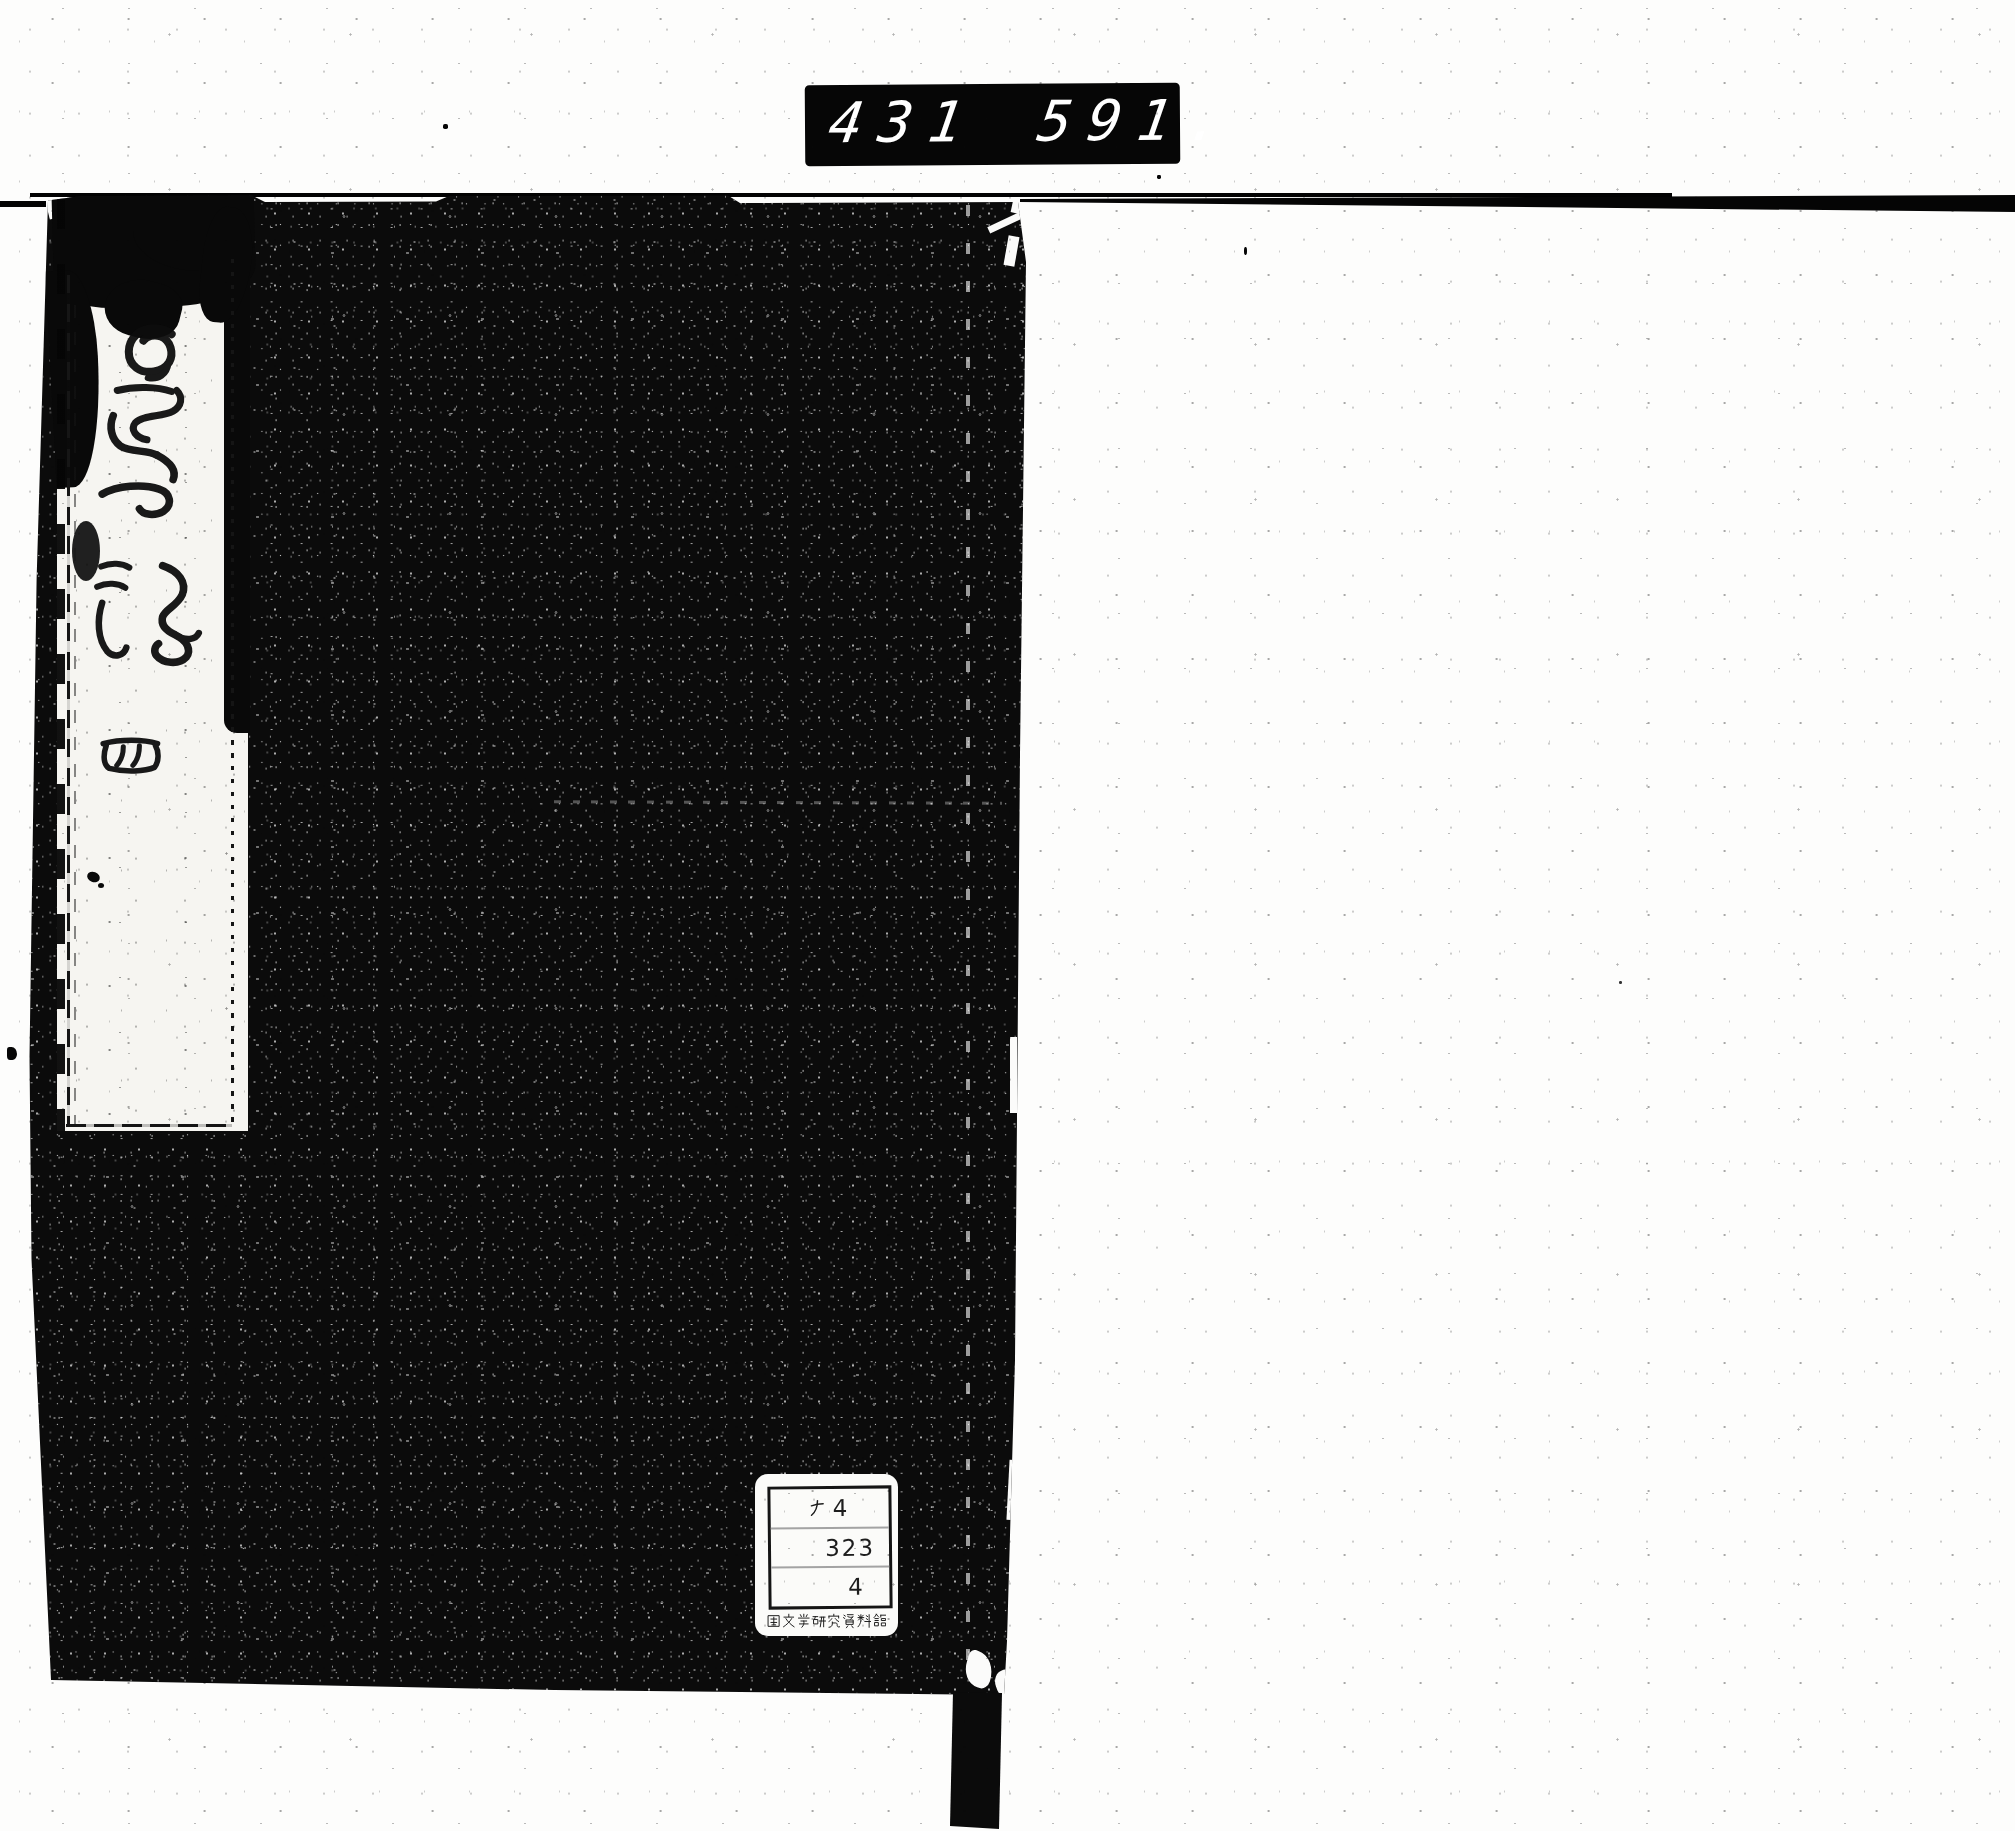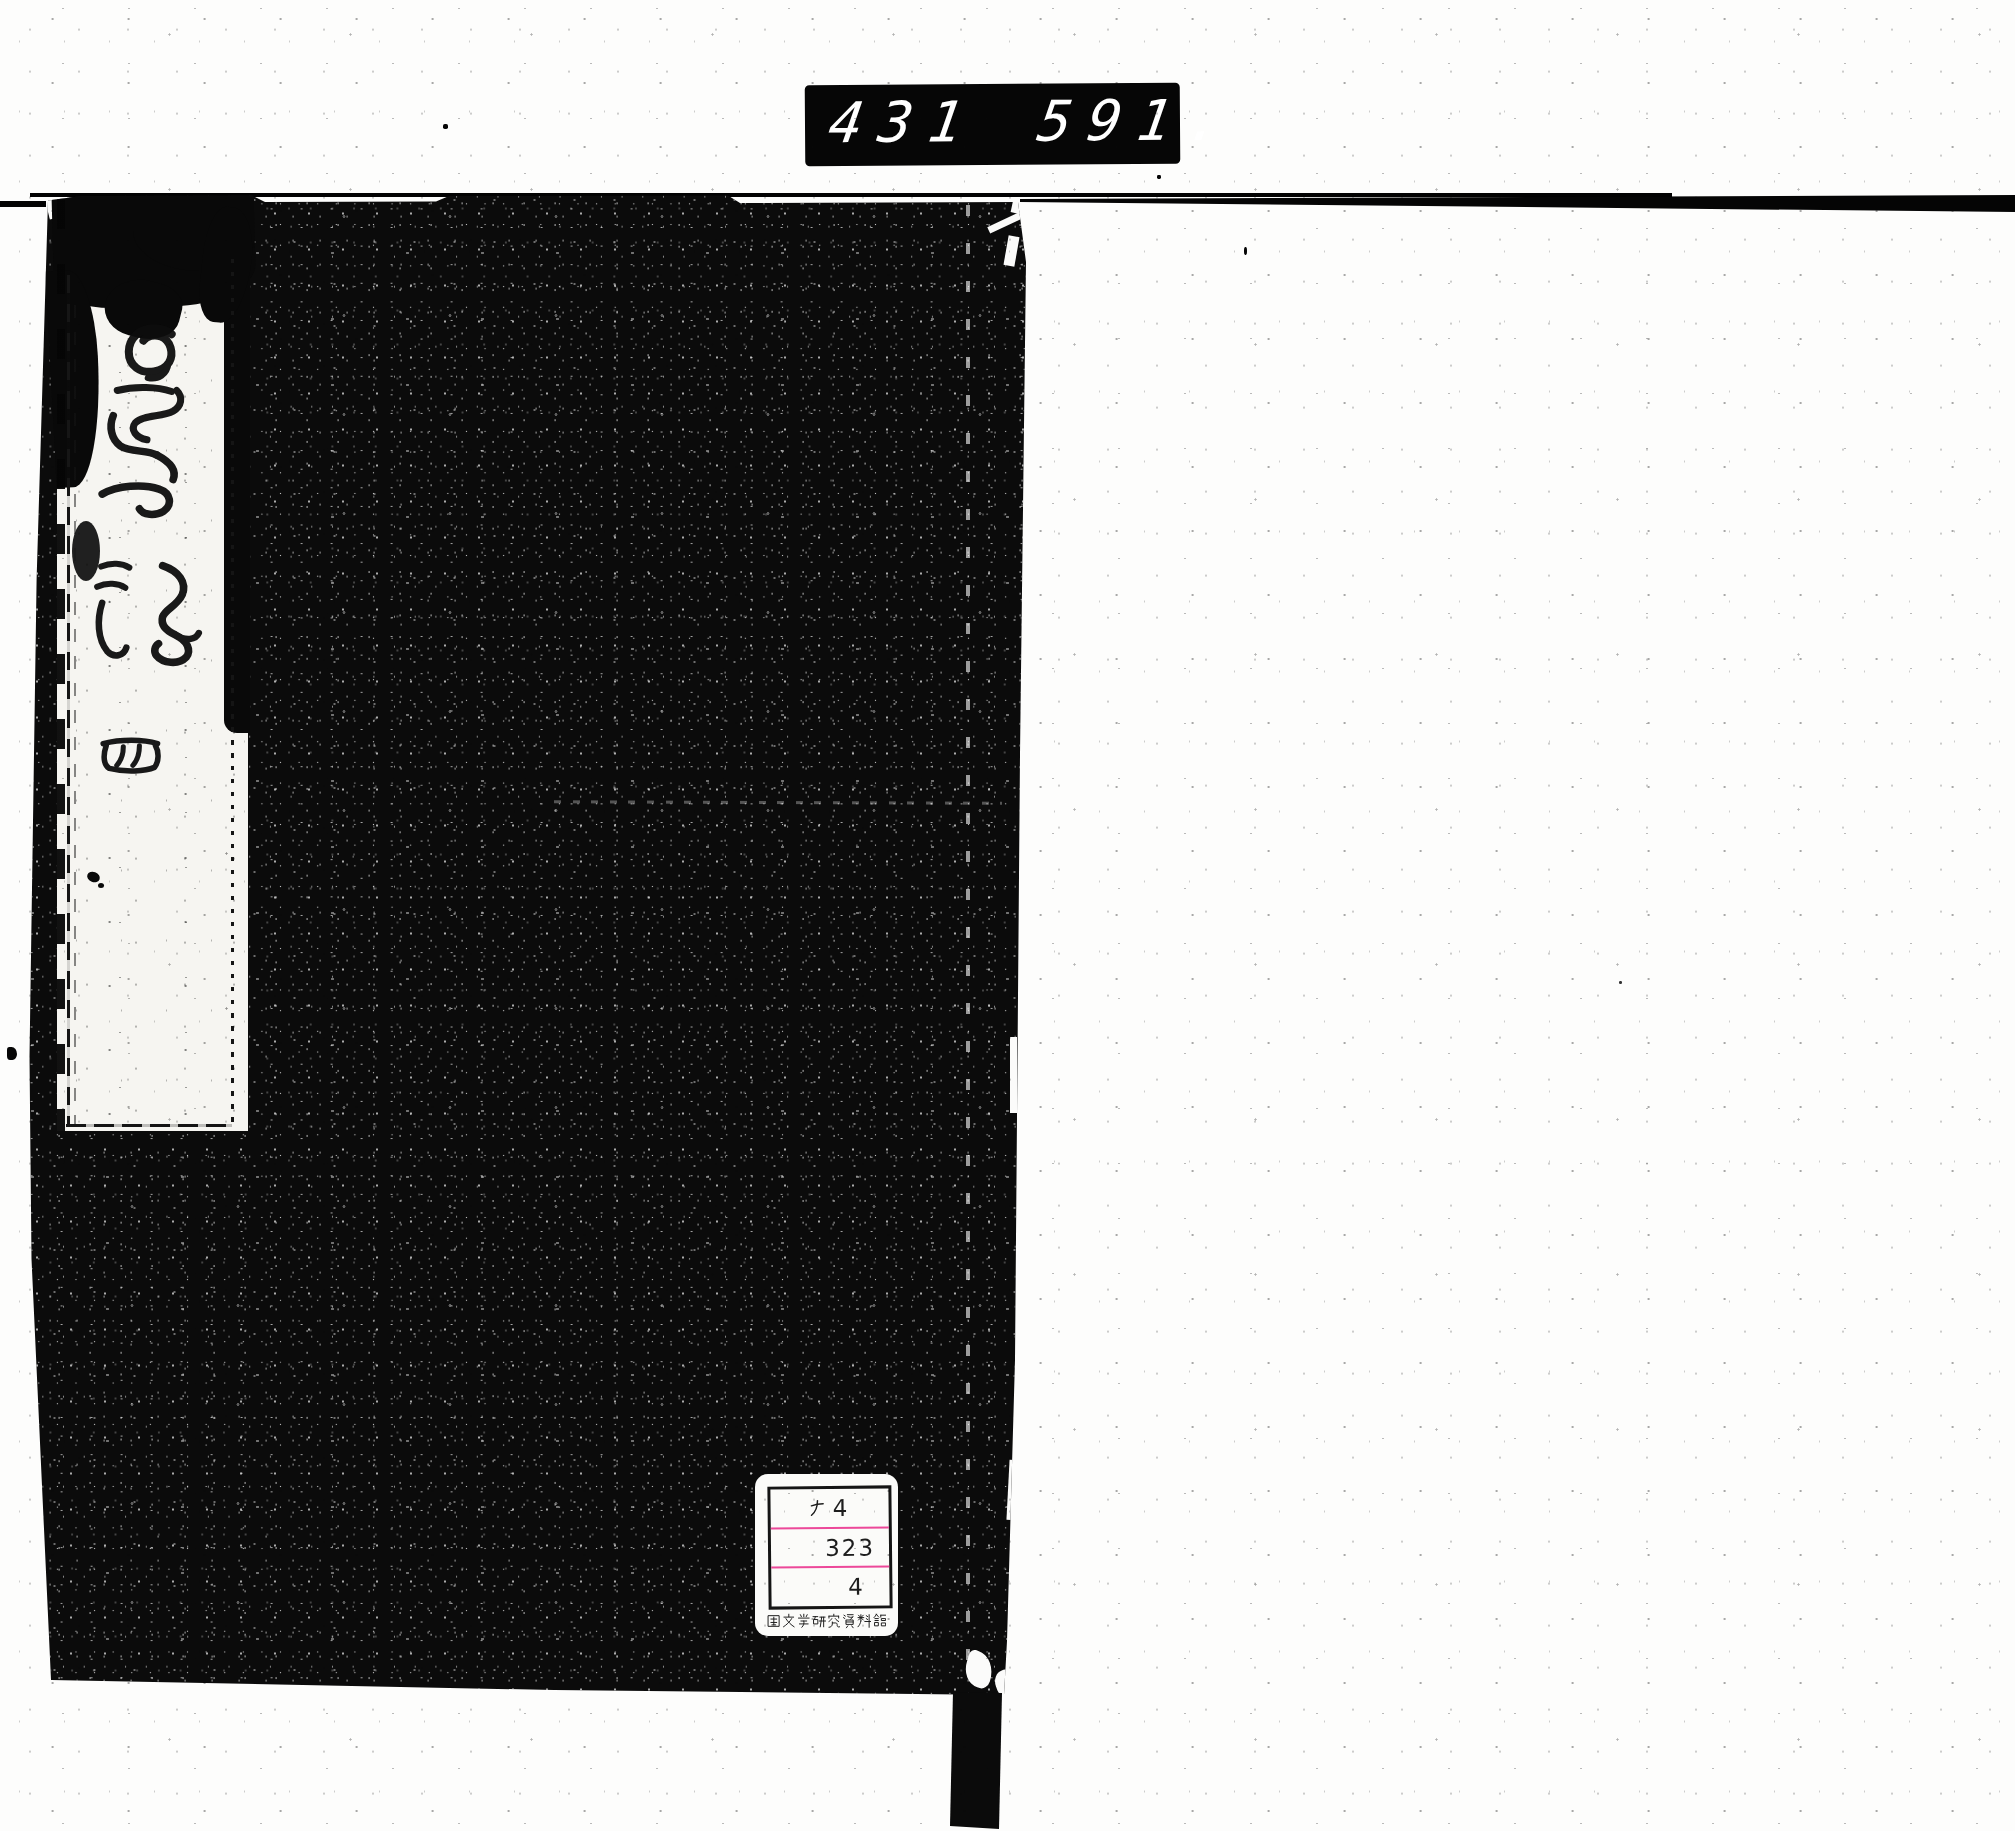--- a/index.html
+++ b/index.html
@@ -109,21 +109,21 @@
 
   
   .library-label{left:727px;top:1284px;width:143px;height:162px;background:#fbfbf9;border-radius:13px;}
   .call-table{
     left:13px;top:12px;width:118px;height:117px;
     border:3px solid #151515;transform:rotate(-0.6deg);
     display:flex;flex-direction:column;background:#fbfbf9;
   }
   .call-row{flex:1;display:flex;align-items:center;justify-content:center;
     font-size:23px;color:#1d1d1d;letter-spacing:2px;}
-  .call-row + .call-row{border-top:2px solid #ec4899;padding-left:40px;}
+  .call-row + .call-row{border-top:2px solid #a3a3a3;padding-left:40px;}
   .row1{gap:8px;}
   .row3 span{transform:translateX(6px);display:inline-block;}
   .kana-svg{width:15px;height:20px;}
   .caption-strip{left:7px;top:137px;width:129px;height:20px;display:flex;justify-content:center;gap:1.5px;align-items:center;}
   .glyph{width:13.6px;height:16px;}
   .glyph path, .glyph line, .glyph rect{fill:none;stroke:#1a1a1a;stroke-width:2;stroke-linecap:round;}
 
   
   .bottom-tab{
     left:950px;top:1692px;width:52px;height:137px;background:#0b0b0b;

